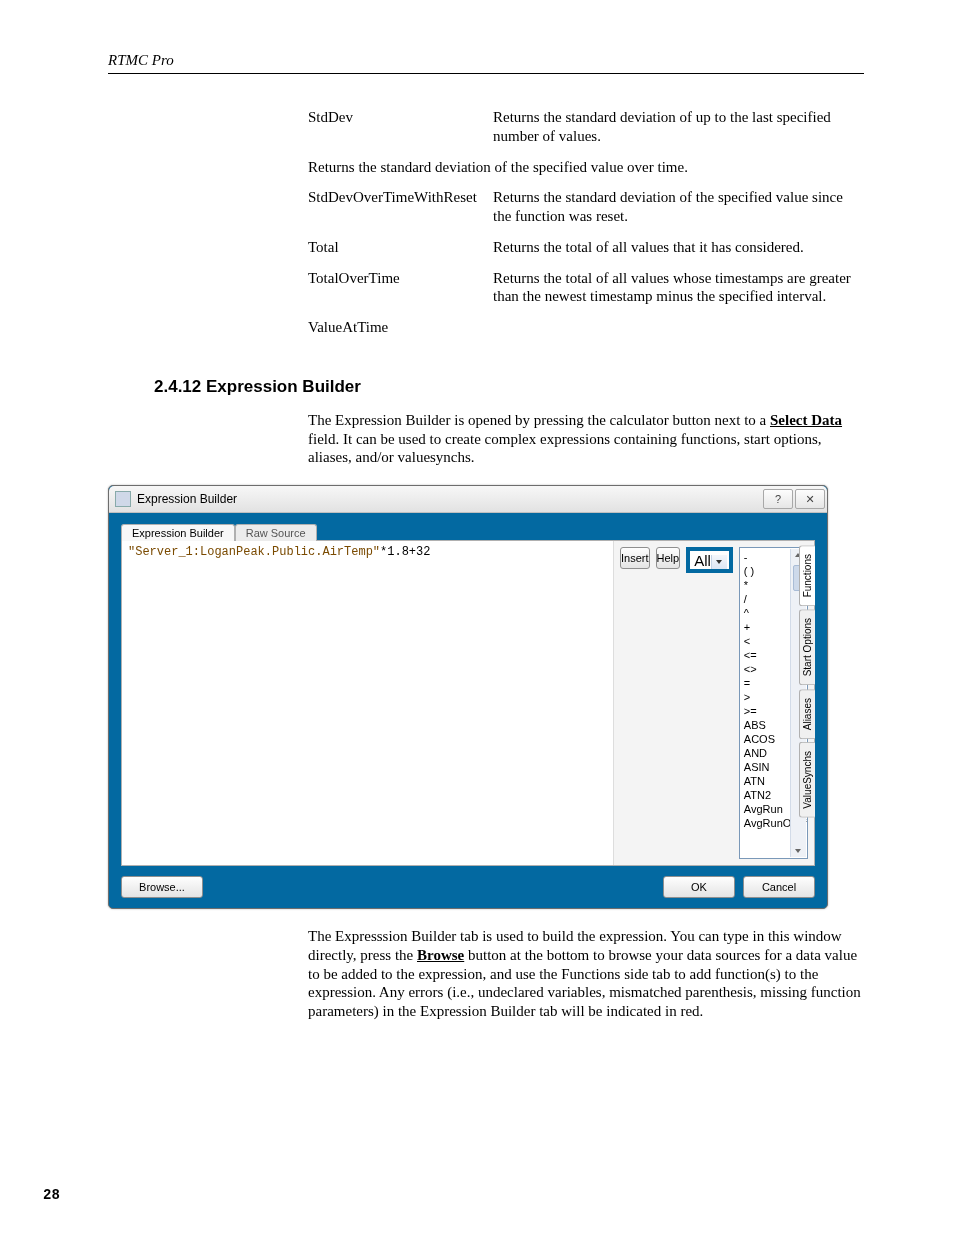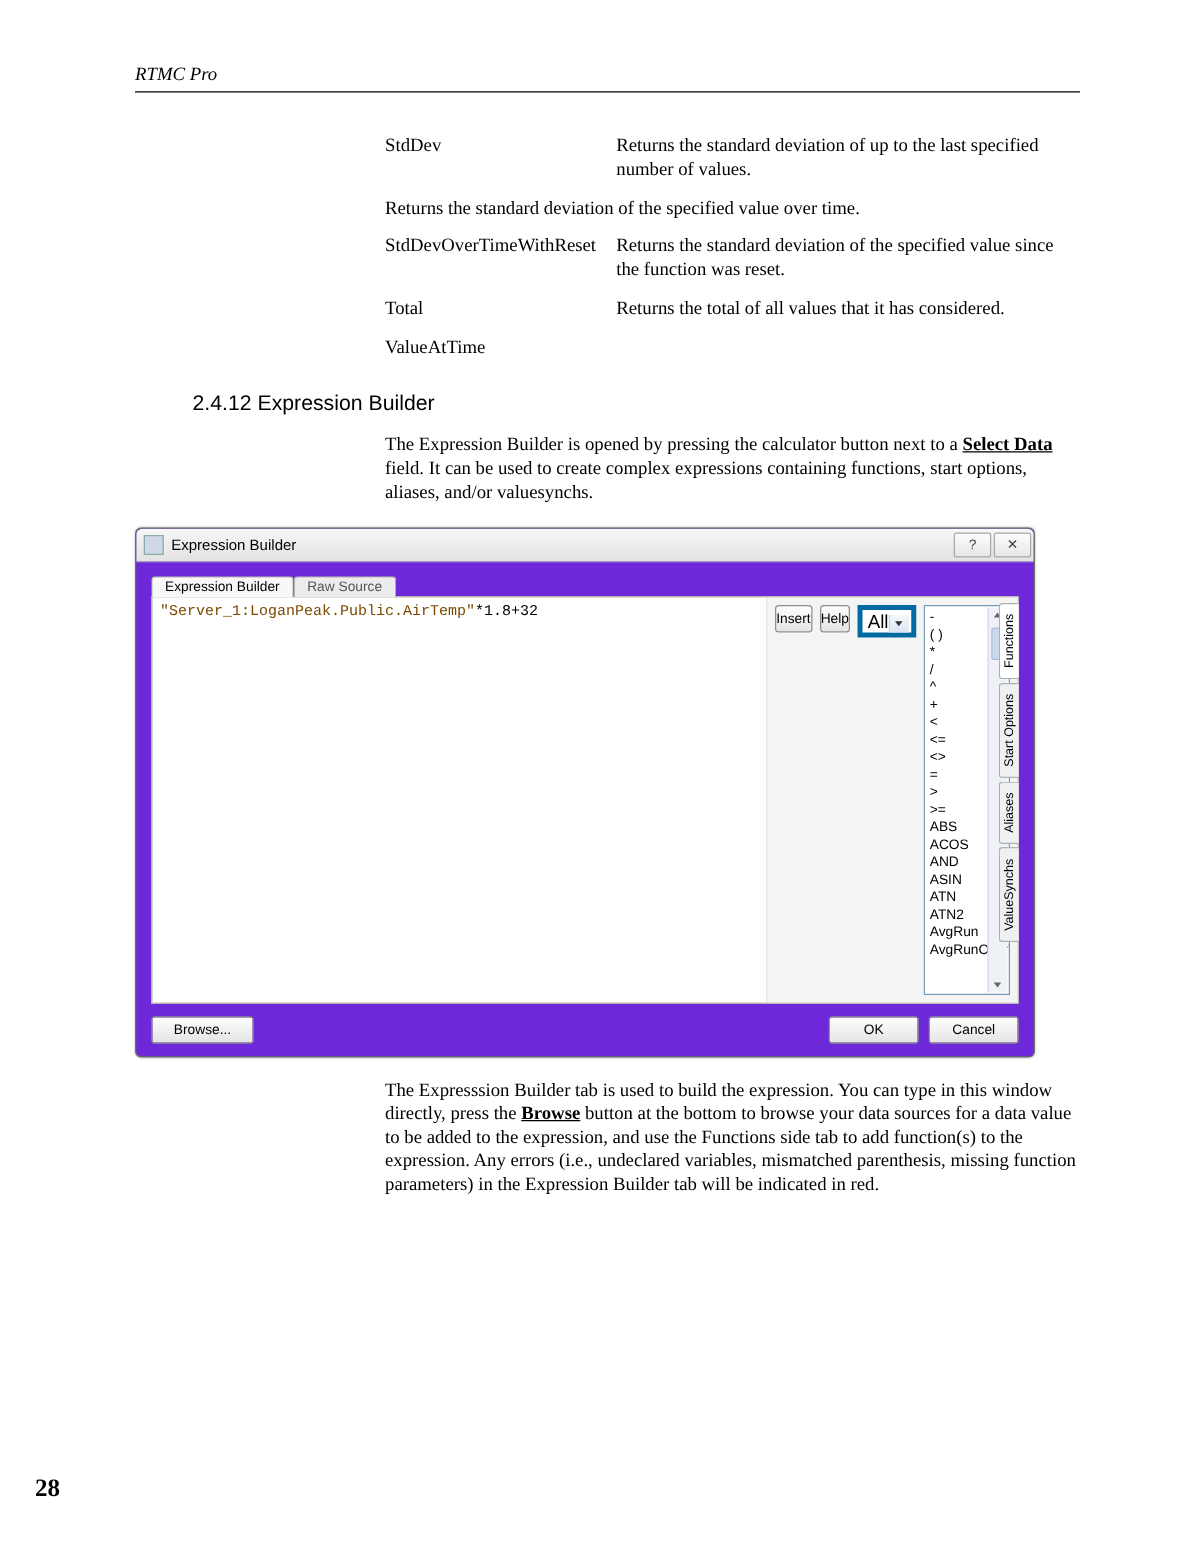--- a/index.html
+++ b/index.html
@@ -36,39 +36,39 @@
   }
   .def-term {
     width: 185px;
     flex: 0 0 185px;
   }
   .def-desc {
     flex: 1;
   }
   .sec-heading {
     font-family: Arial, Helvetica, sans-serif;
-    font-weight: normal;
+    font-weight: bold;
     font-size: 17px;
-    margin: 26px 0 14px 46px;
+    margin: 40px 0 14px 46px;
   }
   .para {
     margin-left: 200px;
     font-size: 15px;
     line-height: 1.25;
   }
   .para p { margin: 0 0 12px 0; }
   .bold { font-weight: bold; text-decoration: underline; }
 
   
   .dialog {
     margin: 18px 0 18px 0;
     width: 718px;
     border: 1px solid #6d6d6d;
     border-radius: 5px;
-    background: #6d28d9;
+    background: #0369a1;
     font-family: "Segoe UI", Tahoma, sans-serif;
     font-size: 11px;
     color: #000;
     box-shadow: 0 0 2px rgba(0,0,0,0.3);
   }
   .titlebar {
     height: 26px;
     background: linear-gradient(#f7f7f7, #e2e2e2);
     border-bottom: 1px solid #c0c0c0;
     border-radius: 5px 5px 0 0;
@@ -234,24 +234,24 @@
     height: 20px;
     border: 1px solid #8f8f8f;
     border-radius: 3px;
     background: linear-gradient(#fefefe,#e4e4e4);
     display: flex; align-items: center; justify-content: center;
     font-size: 11px;
   }
   .pagenum {
     position: absolute;
     bottom: 32px;
-    left: 28px;
-    font-family: Liberation Serif, serif;
+    left: 43px;
+    font-family: Liberation Mono, monospace;
     font-weight: bold;
-    font-size: 20px;
+    font-size: 14px;
   }
 </style>
 </head>
 <body>
 
 <div class="page">
   <div class="running-head">RTMC Pro</div>
   <hr class="head-rule">
 
   <div class="def-block">
@@ -262,20 +262,24 @@
     <div class="def-row">
         <div class="def-desc">Returns the standard deviation of the specified value over time.</div>
       </div>
     <div class="def-row">
         <div class="def-term">StdDevOverTimeWithReset</div>
         <div class="def-desc">Returns the standard deviation of the specified value since the function was reset.</div>
       </div>
     <div class="def-row">
         <div class="def-term">Total</div>
         <div class="def-desc">Returns the total of all values that it has considered.</div>
+      </div>
+    <div class="def-row">
+        <div class="def-term">TotalOverTime</div>
+        <div class="def-desc">Returns the total of all values whose timestamps are greater than the newest timestamp minus the specified interval.</div>
       </div>
     <div class="def-row">
         <div class="def-term">ValueAtTime</div>
       </div>
   </div>
 
   <div class="sec-heading">2.4.12  Expression Builder</div>
 
   <div class="para">
     <p>

